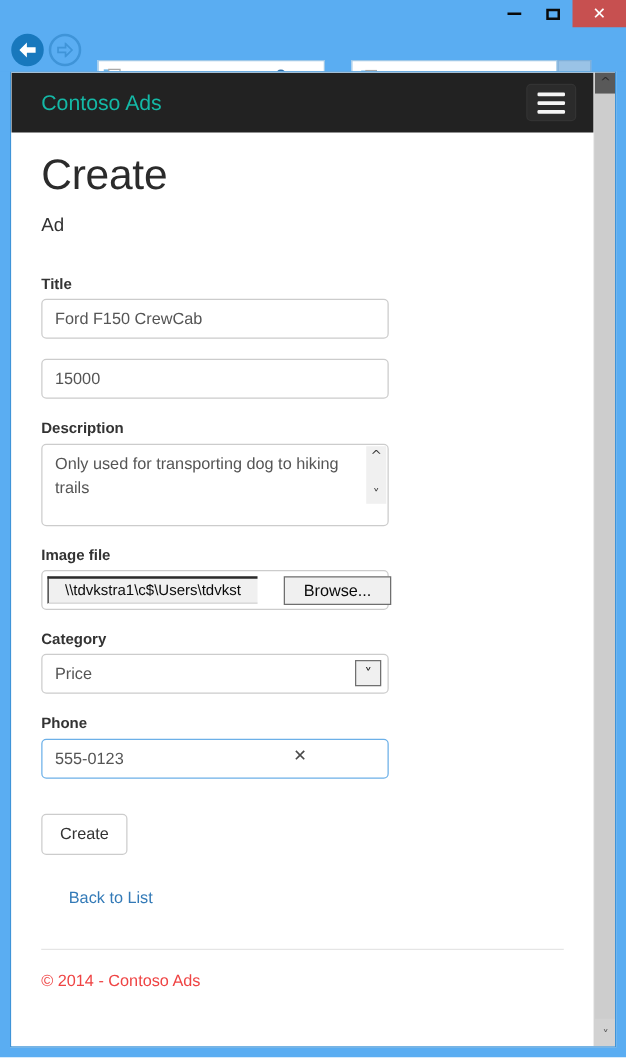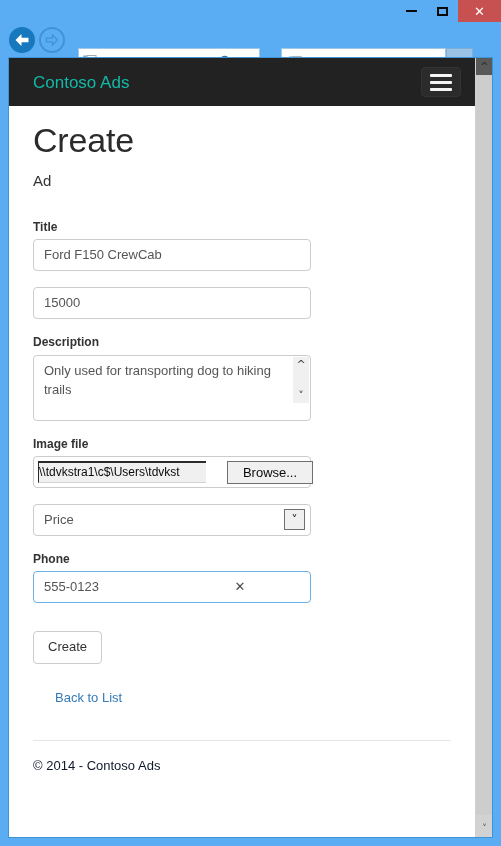--- a/index.html
+++ b/index.html
@@ -371,21 +371,21 @@
     height: 22px;
     box-sizing: border-box;
     background: #f0f0f0;
     border-top: 2px solid #2b2b2b;
     border-left: 1px solid #2b2b2b;
     border-right: none;
     border-bottom: 1px solid #d4d4d4;
     font-size: 12px;
     color: #0a0a0a;
     line-height: 19px;
-    padding-left: 0;
+    padding-left: 13px;
     white-space: nowrap;
     overflow: hidden;
     font-family: "Liberation Sans", sans-serif;
   }
   .file-browse {
     flex: 0 0 auto;
     margin-left: 21px;
     width: 86px;
     height: 23px;
     box-sizing: border-box;
@@ -490,21 +490,21 @@
     margin-left: 22px;
   }
   .footer-hr {
     margin: 34px 0 0 0;
     border: none;
     border-top: 1px solid #e5e5e5;
   }
   .footer-text {
     margin-top: 17px;
     font-size: 13px;
-    color: #0f172a;
+    color: #ef4444;
     line-height: 1.2;
   }
 
   
   .scrollbar {
     position: absolute;
     right: 0; top: 0;
     width: 17px;
     height: 779px;
     background: #d2d2d2;
@@ -660,20 +660,21 @@
           <div class="form-group">
             <span class="form-label">Image file</span>
             <div class="file-row">
               <span class="file-path">\\tdvkstra1\c$\Users\tdvkst</span>
               <span class="file-browse">Browse...</span>
             </div>
           </div>
 
           
           <div class="form-group">
+            <span class="form-label">Category</span>
             <div class="select-wrap">
               <div class="select-box">Price</div>
               <div class="select-arrow">
                 <span class="chev">˅</span>
               </div>
             </div>
           </div>
 
           
           <div class="form-group">

